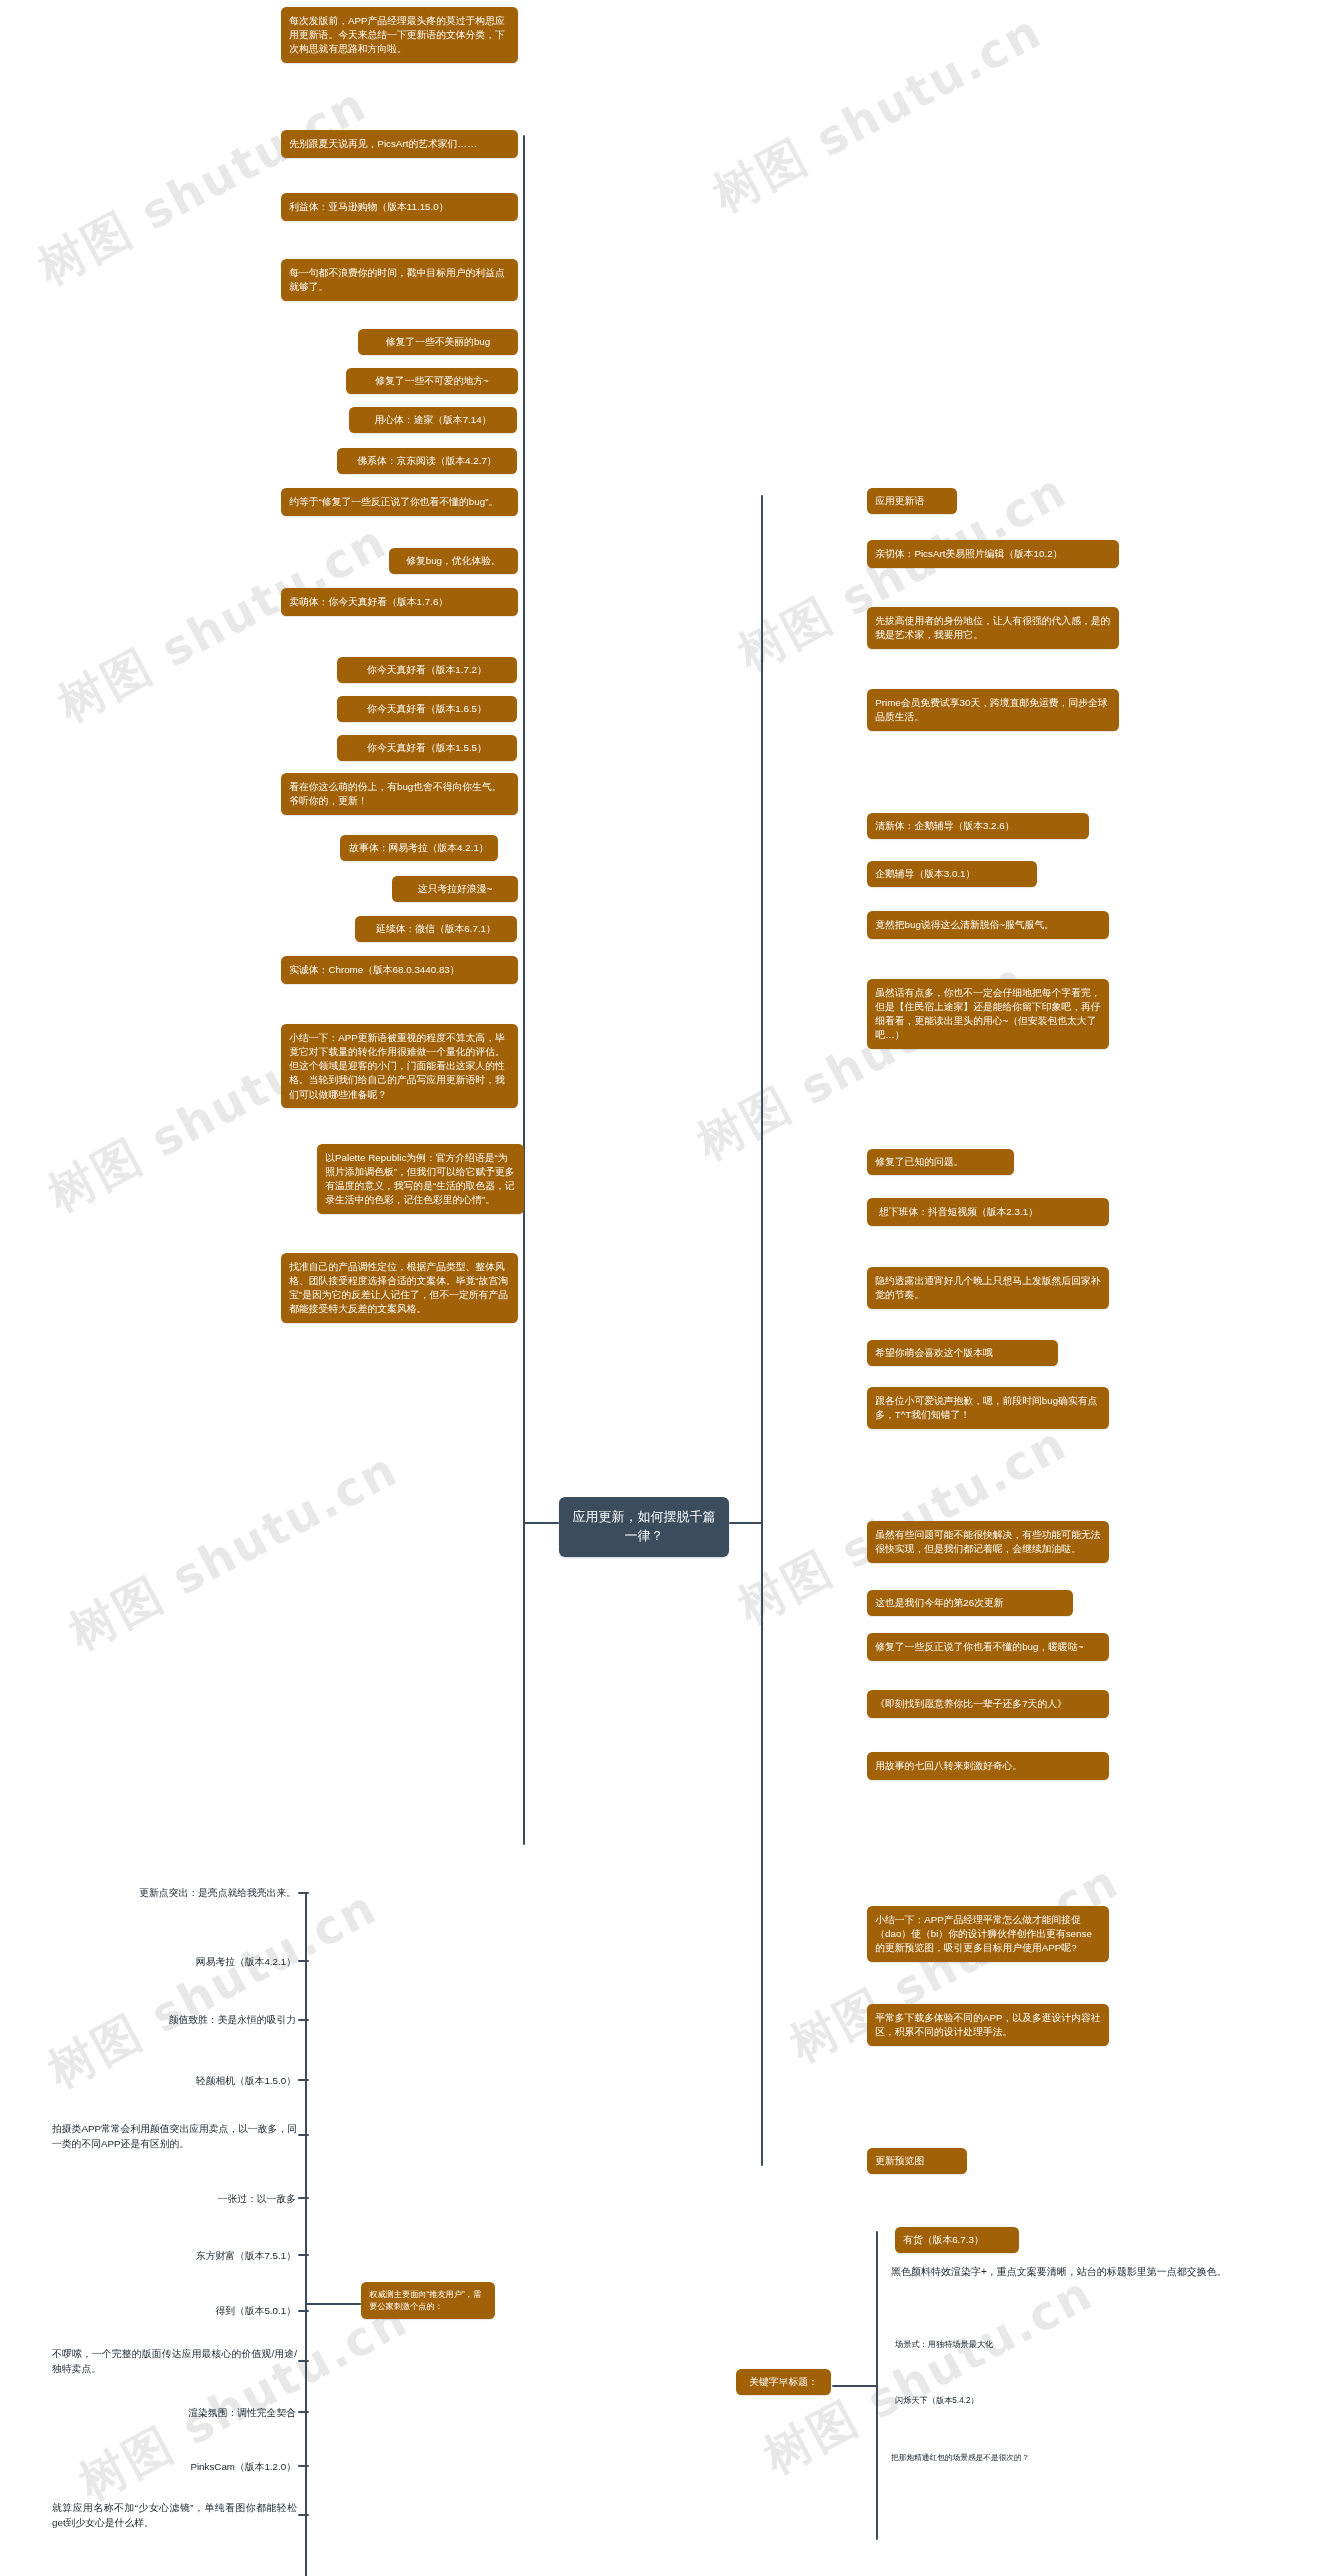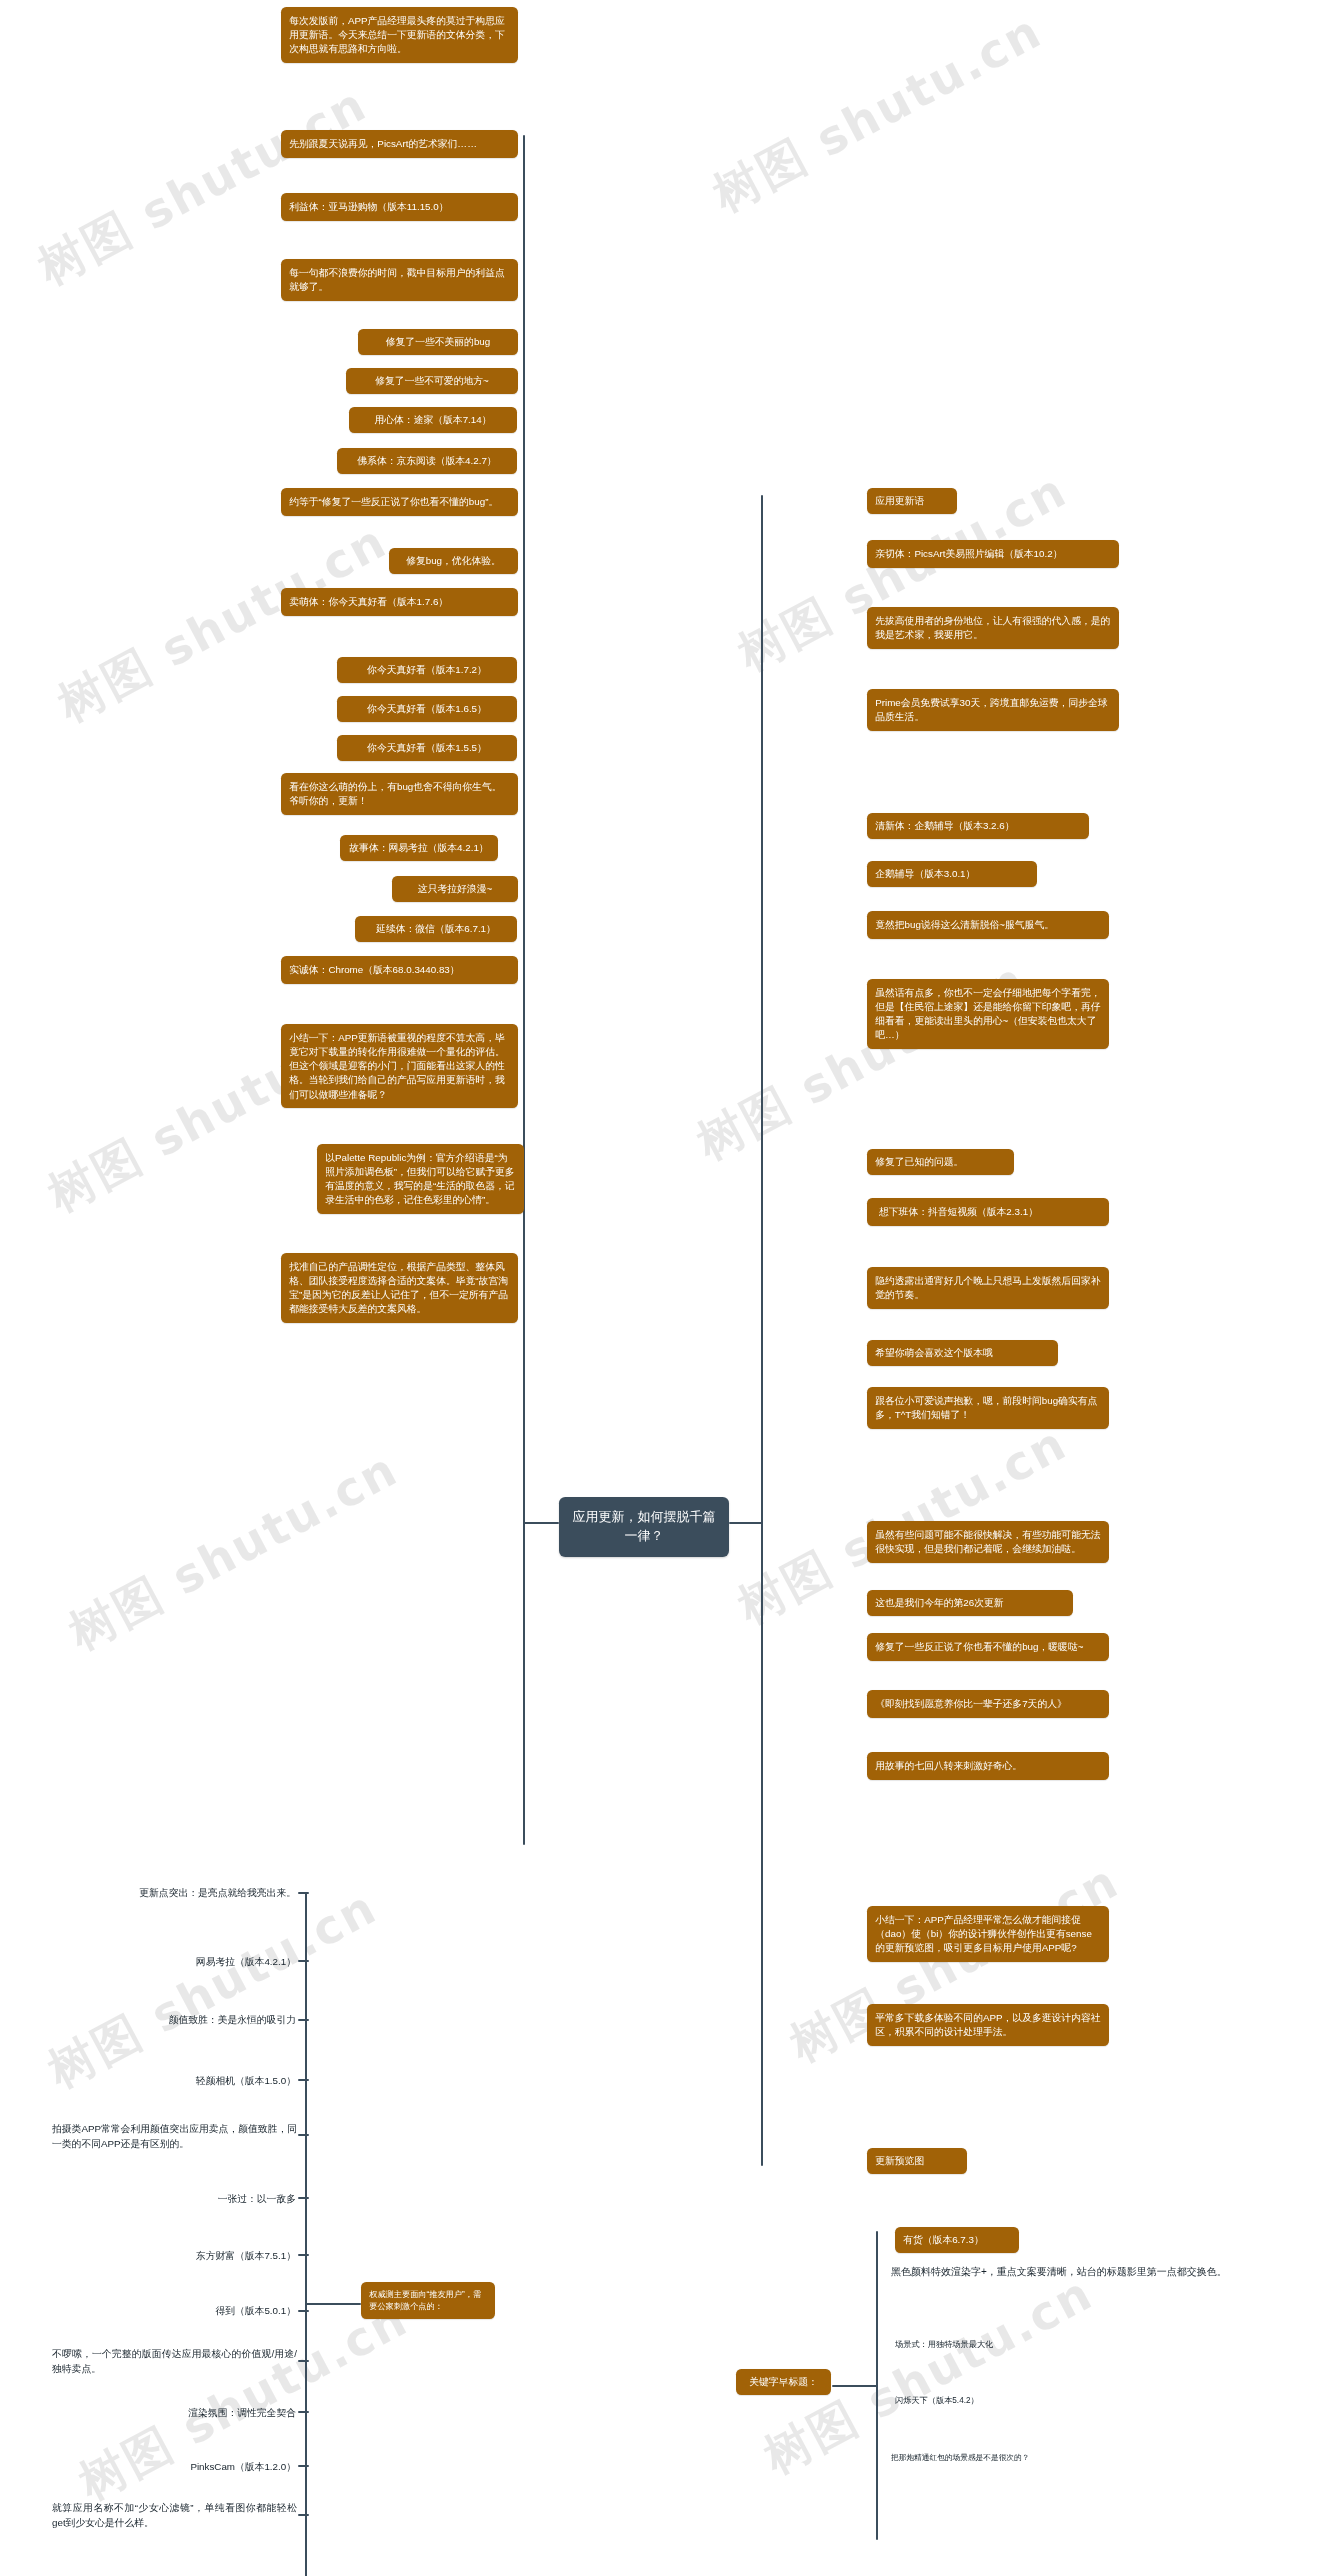--- a/index.html
+++ b/index.html
@@ -152,21 +152,21 @@
 <div class="node plain" style="left:895px;top:2339px;width:206px;text-align:left;font-size:8.2px;">场景式：用独特场景最大化</div>
 <div class="node plain" style="left:895px;top:2395px;width:206px;text-align:left;font-size:8.2px;">闪烁天下（版本5.4.2）</div>
 <div class="node plain" style="left:891px;top:2452px;width:361px;text-align:left;font-size:7.7px;">把那炮精通红包的场景感是不是很次的？</div>
 
 <div class="spine" style="left:305px;top:1892px;height:701px;"></div>
 
 <div class="plain" style="left:62px;top:1886px;width:234px;">更新点突出：是亮点就给我亮出来。</div>
 <div class="plain" style="left:62px;top:1955px;width:234px;">网易考拉（版本4.2.1）</div>
 <div class="plain" style="left:62px;top:2013px;width:234px;">颜值致胜：美是永恒的吸引力</div>
 <div class="plain" style="left:62px;top:2074px;width:234px;">轻颜相机（版本1.5.0）</div>
-<div class="plain" style="left:52px;top:2122px;width:245px;text-align:justify;">拍摄类APP常常会利用颜值突出应用卖点，颜值致胜，同一类的不同APP还是有区别的。</div>
+<div class="plain" style="left:52px;top:2122px;width:245px;text-align:justify;">拍摄类APP常常会利用颜值突出应用卖点，以一敌多，同一类的不同APP还是有区别的。</div>
 <div class="plain" style="left:62px;top:2192px;width:234px;">一张过：以一敌多</div>
 <div class="plain" style="left:62px;top:2249px;width:234px;">东方财富（版本7.5.1）</div>
 <div class="plain" style="left:62px;top:2304px;width:234px;">得到（版本5.0.1）</div>
 <div class="plain" style="left:52px;top:2347px;width:245px;text-align:justify;">不啰嗦，一个完整的版面传达应用最核心的价值观/用途/独特卖点。</div>
 <div class="plain" style="left:62px;top:2406px;width:234px;">渲染氛围：调性完全契合</div>
 <div class="plain" style="left:62px;top:2460px;width:234px;">PinksCam（版本1.2.0）</div>
 <div class="plain" style="left:52px;top:2501px;width:245px;text-align:justify;">就算应用名称不加“少女心滤镜”，单纯看图你都能轻松get到少女心是什么样。</div>
 
 <div class="node orange" style="left:361px;top:2282px;width:134px;font-size:8.2px;">权威测主要面向“推友用户”，需要公家刺激个点的：</div>
 

